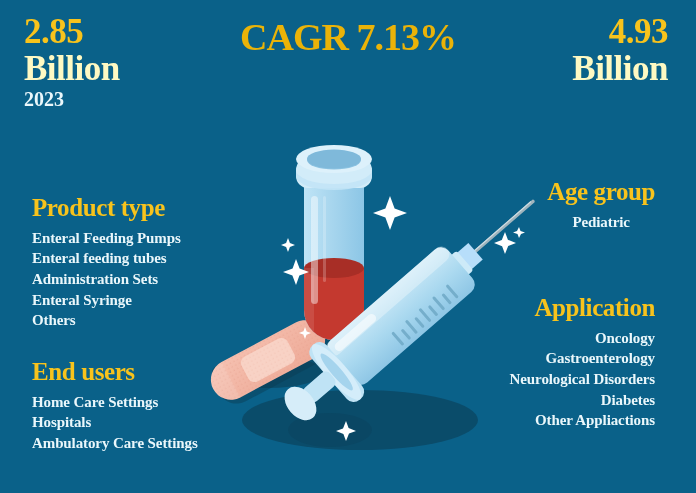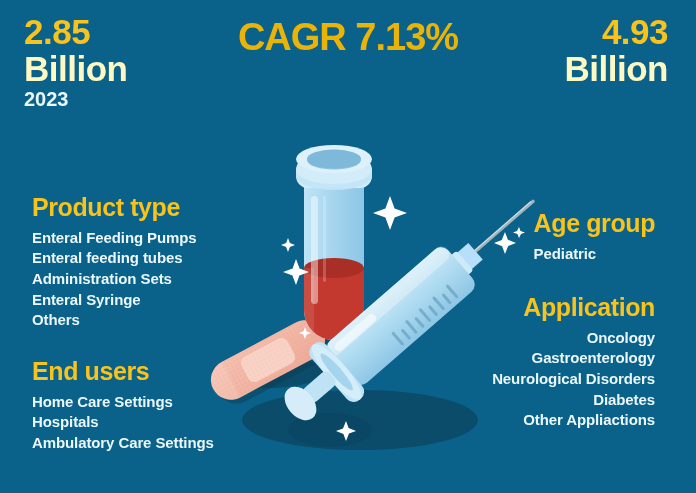--- a/index.html
+++ b/index.html
@@ -6,21 +6,21 @@
     margin: 0;
     padding: 0;
     background: #0a5f87;
   }
   #infographic {
     position: relative;
     width: 696px;
     height: 493px;
     background: #0a6189;
     overflow: hidden;
-    font-family: Liberation Sans, sans-serif;
+    font-family: Liberation Serif, serif;
     -webkit-font-smoothing: antialiased;
   }
 
   
   .stat {
     position: absolute;
     top: 14px;
   }
   .stat-left  { left: 24px;  text-align: left; }
   .stat-right { right: 28px; text-align: right; }
@@ -85,21 +85,21 @@
     font-size: 15px;
     font-weight: 700;
     color: #eaf7fb;
     line-height: 1.38;
     letter-spacing: -0.1px;
     white-space: nowrap;
   }
 
   .sec-product  { left: 32px;  top: 194px; text-align: left; }
   .sec-endusers { left: 32px;  top: 358px; text-align: left; }
-  .sec-agegroup { right: 41px; top: 210px; text-align: left; }
+  .sec-agegroup { right: 41px; top: 178px; text-align: center; }
   .sec-app      { right: 41px; top: 294px; text-align: right; }
 
   
   .art {
     position: absolute;
     left: 0; top: 0;
     width: 696px; height: 493px;
     pointer-events: none;
   }
 </style>

